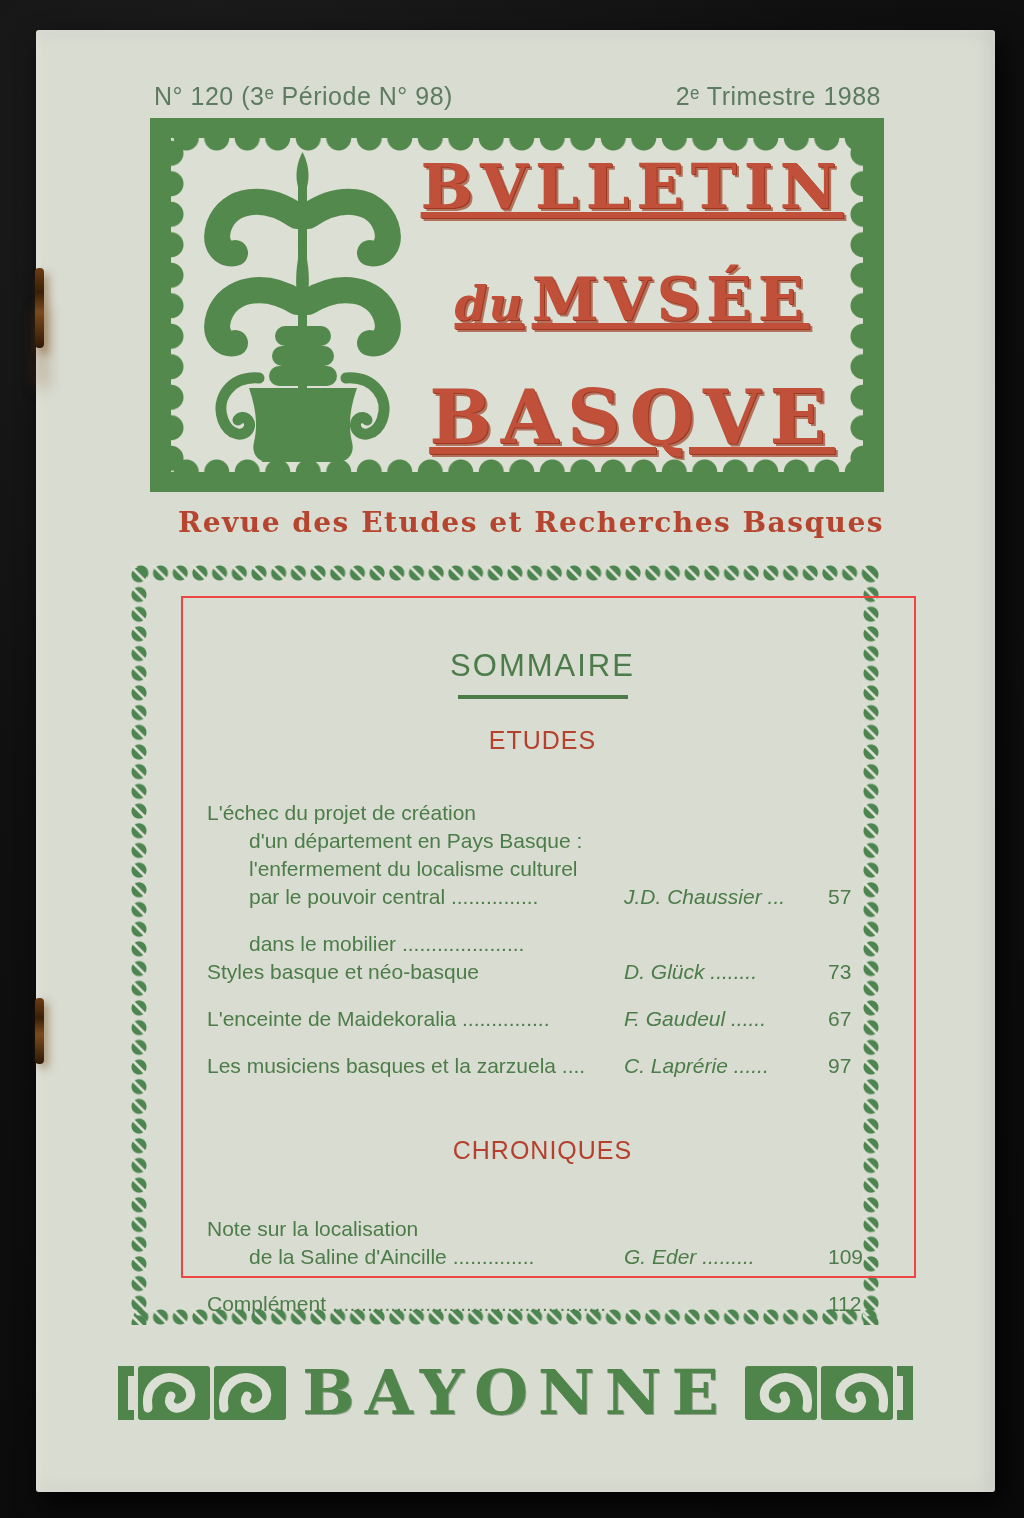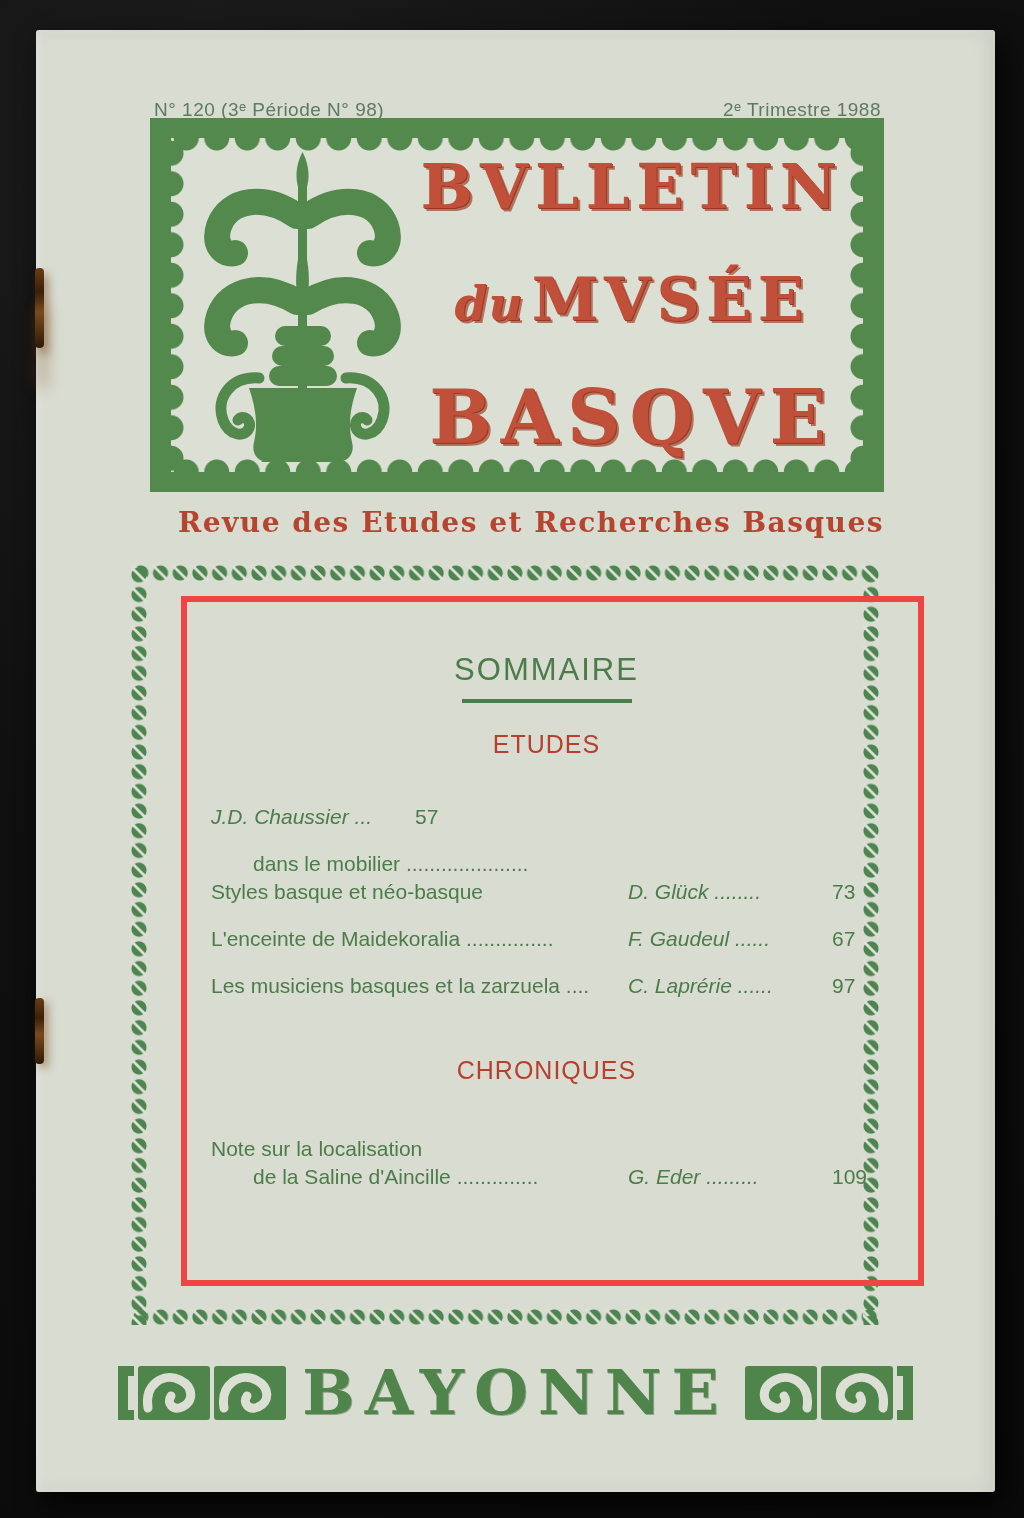--- a/index.html
+++ b/index.html
@@ -16,21 +16,21 @@
     border-radius:3px;
     box-shadow:8px 12px 28px rgba(0,0,0,.85), inset -6px 0 18px rgba(0,0,0,.08), inset 3px 0 10px rgba(255,255,255,.35);
   }
   
   .staple{position:absolute;left:-1px;width:9px;border-radius:4px;
     background:linear-gradient(180deg,#6b3c14 0%,#3a2008 30%,#7a4a1e 55%,#2e1a06 100%);}
   .staple.s1{top:238px;height:80px;box-shadow:4px 6px 10px rgba(120,70,20,.55),2px 40px 16px rgba(120,70,20,.4);}
   .staple.s2{top:968px;height:66px;box-shadow:4px 4px 9px rgba(120,70,20,.5);}
   
   .header-row{position:absolute;left:118px;right:114px;top:52px;display:flex;justify-content:space-between;
-    font-size:19px;color:#5d7b60;letter-spacing:.5px;margin-top:17px;}
+    font-size:25px;color:#5d7b60;letter-spacing:.5px;}
   
   .masthead{position:absolute;left:114px;top:88px;width:734px;height:374px;background:#53894c;}
   .masthead-inner{position:absolute;left:21px;top:20px;right:21px;bottom:20px;background:#dce0d4;}
   .scallop{position:absolute;}
   .scallop.top{left:0;right:0;top:0;height:15px;
     background:radial-gradient(circle at 50% 0,#53894c 12px,rgba(0,0,0,0) 13px);
     background-size:30.5px 15px;background-repeat:repeat-x;}
   .scallop.bottom{left:0;right:0;bottom:0;height:15px;
     background:radial-gradient(circle at 50% 100%,#53894c 12px,rgba(0,0,0,0) 13px);
     background-size:30.5px 15px;background-repeat:repeat-x;}
@@ -38,21 +38,21 @@
     background:radial-gradient(circle at 0 50%,#53894c 12px,rgba(0,0,0,0) 13px);
     background-size:15px 30.5px;background-repeat:repeat-y;}
   .scallop.right{top:0;bottom:0;right:0;width:15px;
     background:radial-gradient(circle at 100% 50%,#53894c 12px,rgba(0,0,0,0) 13px);
     background-size:15px 30.5px;background-repeat:repeat-y;}
   .plant{position:absolute;left:16px;top:12px;}
   .masthead-text{position:absolute;left:248px;right:18px;top:18px;bottom:18px;
     display:flex;flex-direction:column;justify-content:space-between;align-items:center;
     font-family:"DejaVu Serif","Liberation Serif",serif;font-weight:bold;
     color:#c1503a;text-align:center;}
-  .mline{text-shadow:3px 3px 0 rgba(155,55,30,.65), 1px 1px 0 #9d3a25;line-height:1;}
+  .mline{text-shadow:3px 3px 0 rgba(155,55,30,.65), 1px 1px 0 #9d3a25;line-height:1;text-decoration:underline;}
   .m1{font-size:62px;letter-spacing:7px;}
   .m2{font-size:60px;letter-spacing:6px;}
   .m2 .du{font-size:47px;font-style:italic;letter-spacing:1px;margin-right:8px;text-transform:lowercase;text-align:right;}
   .m3{font-size:74px;letter-spacing:9px;}
   .revue{position:absolute;left:128px;width:734px;top:476px;text-align:center;
     font-family:"DejaVu Serif","Liberation Serif",serif;font-weight:bold;
     font-size:28px;letter-spacing:1.5px;color:#b5452f;}
   
   .bead-box{position:absolute;left:95px;top:535px;width:748px;height:760px;}
   .beads{position:absolute;}
@@ -60,21 +60,21 @@
     background-image:
       linear-gradient(45deg,rgba(0,0,0,0) 43%,#dde0d4 46%,#dde0d4 54%,rgba(0,0,0,0) 57%),
       radial-gradient(circle at 50% 50%,#4d8550 7px,rgba(0,0,0,0) 8px);}
   .beads.v{top:0;bottom:0;width:16px;background-repeat:repeat-y;background-size:16px 19.7px;
     background-image:
       linear-gradient(45deg,rgba(0,0,0,0) 43%,#dde0d4 46%,#dde0d4 54%,rgba(0,0,0,0) 57%),
       radial-gradient(circle at 50% 50%,#4d8550 7px,rgba(0,0,0,0) 8px);}
   .beads.t{top:0;} .beads.b{bottom:0;} .beads.l{left:0;} .beads.r{right:0;}
   
   .sommaire-box{position:absolute;left:145px;top:566px;width:671px;height:678px;
-    border:6px solid #ef4444;padding:0 36px 0 24px;box-sizing:content-box;}
+    border:2px solid #ef4444;padding:0 36px 0 24px;box-sizing:content-box;}
   .sommaire-title{margin-top:50px;text-align:center;font-size:31px;letter-spacing:2px;color:#4c7c49;}
   .sommaire-underline{width:170px;height:4px;background:#4c7c49;margin:11px auto 0 auto;}
   .section-label{margin-top:27px;text-align:center;font-size:25px;letter-spacing:1px;color:#b5402e;}
   .section-label.chron{margin-top:56px;}
   .toc{margin-top:44px;color:#4c7c49;font-size:21px;line-height:28px;}
   .toc.chron{margin-top:50px;}
   .toc-entry{display:flex;align-items:flex-end;margin-bottom:19px;}
   .toc-titles{flex:1;min-width:0;}
   .toc-line.cont{padding-left:42px;}
   .toc-author{width:204px;font-style:italic;flex:none;}
@@ -160,20 +160,26 @@
   </div>
 
   <div class="sommaire-box">
     <div class="sommaire-title">SOMMAIRE</div>
     <div class="sommaire-underline"></div>
     <div class="section-label">ETUDES</div>
 
     <div class="toc">
 
       <div class="toc-entry">
+        <div class="toc-titles">
+          <div class="toc-line">L'échec du projet de création</div>
+          <div class="toc-line cont">d'un département en Pays Basque :</div>
+          <div class="toc-line cont">l'enfermement du localisme culturel</div>
+          <div class="toc-line cont">par le pouvoir central ...............</div>
+        </div>
         <div class="toc-author">J.D. Chaussier ...</div>
         <div class="toc-page">57</div>
       </div>
 
       <div class="toc-entry">
         <div class="toc-titles">
           <div class="toc-line cont">dans le mobilier .....................</div>
           <div class="toc-line">Styles basque et néo-basque</div>
         </div>
         <div class="toc-author">D. Glück ........</div>
@@ -202,20 +208,26 @@
     <div class="toc chron">
       <div class="toc-entry">
         <div class="toc-titles">
           <div class="toc-line">Note sur la localisation</div>
           <div class="toc-line cont">de la Saline d'Aincille ..............</div>
         </div>
         <div class="toc-author">G. Eder .........</div>
         <div class="toc-page">109</div>
       </div>
 
+      <div class="toc-entry">
+        <div class="toc-titles">
+          <div class="toc-line">Complément ...............................................</div>
+        </div>
+        <div class="toc-page">112</div>
+      </div>
     </div>
   </div>
 
   <div class="bayonne">
     <svg class="orn" width="172" height="62" viewBox="0 0 172 62">
       <g fill="#4f854b">
         <path d="M0,4 L16,4 L16,14 L10,14 L10,48 L16,48 L16,58 L0,58 Z"></path>
         <rect x="20" y="4" width="72" height="54" rx="3"></rect>
         <rect x="96" y="4" width="72" height="54" rx="3"></rect>
       </g>

